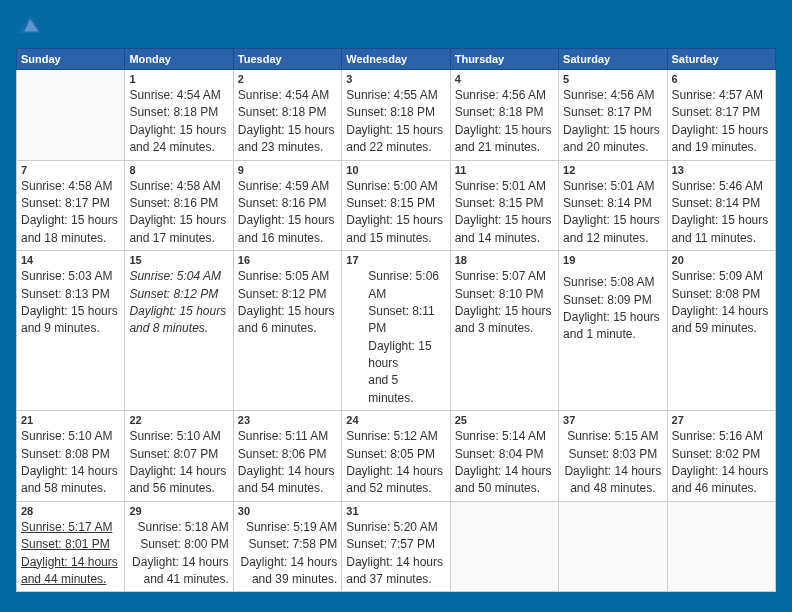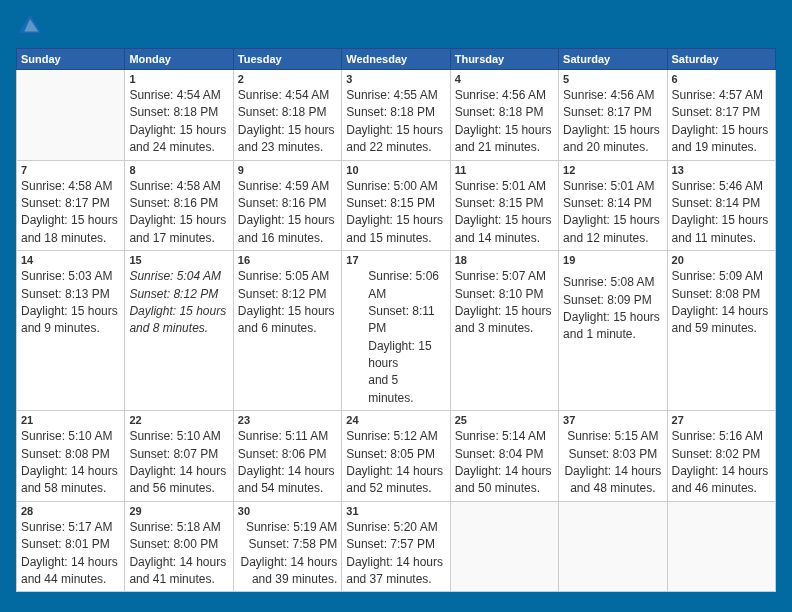--- a/index.html
+++ b/index.html
@@ -332,28 +332,28 @@
             <span class="day-number">27</span>
             <div class="day-info" style="white-space: pre-line;">Sunrise: 5:16 AM
 Sunset: 8:02 PM
 Daylight: 14 hours
 and 46 minutes.</div>
           </td>
         </tr>
         <tr class="last-row">
           <td>
             <span class="day-number">28</span>
-            <div class="day-info" style="white-space: pre-line;">Sunrise: 5:17 AM
+            <div class="day-info" style="white-space: pre-line; text-decoration: underline;">Sunrise: 5:17 AM
 Sunset: 8:01 PM
 Daylight: 14 hours
 and 44 minutes.</div>
           </td>
           <td>
             <span class="day-number">29</span>
-            <div class="day-info" style="white-space: pre-line;">Sunrise: 5:18 AM
+            <div class="day-info" style="white-space: pre-line; text-align: right;">Sunrise: 5:18 AM
 Sunset: 8:00 PM
 Daylight: 14 hours
 and 41 minutes.</div>
           </td>
           <td>
             <span class="day-number">30</span>
             <div class="day-info" style="white-space: pre-line; text-align: right;">Sunrise: 5:19 AM
 Sunset: 7:58 PM
 Daylight: 14 hours
 and 39 minutes.</div>

